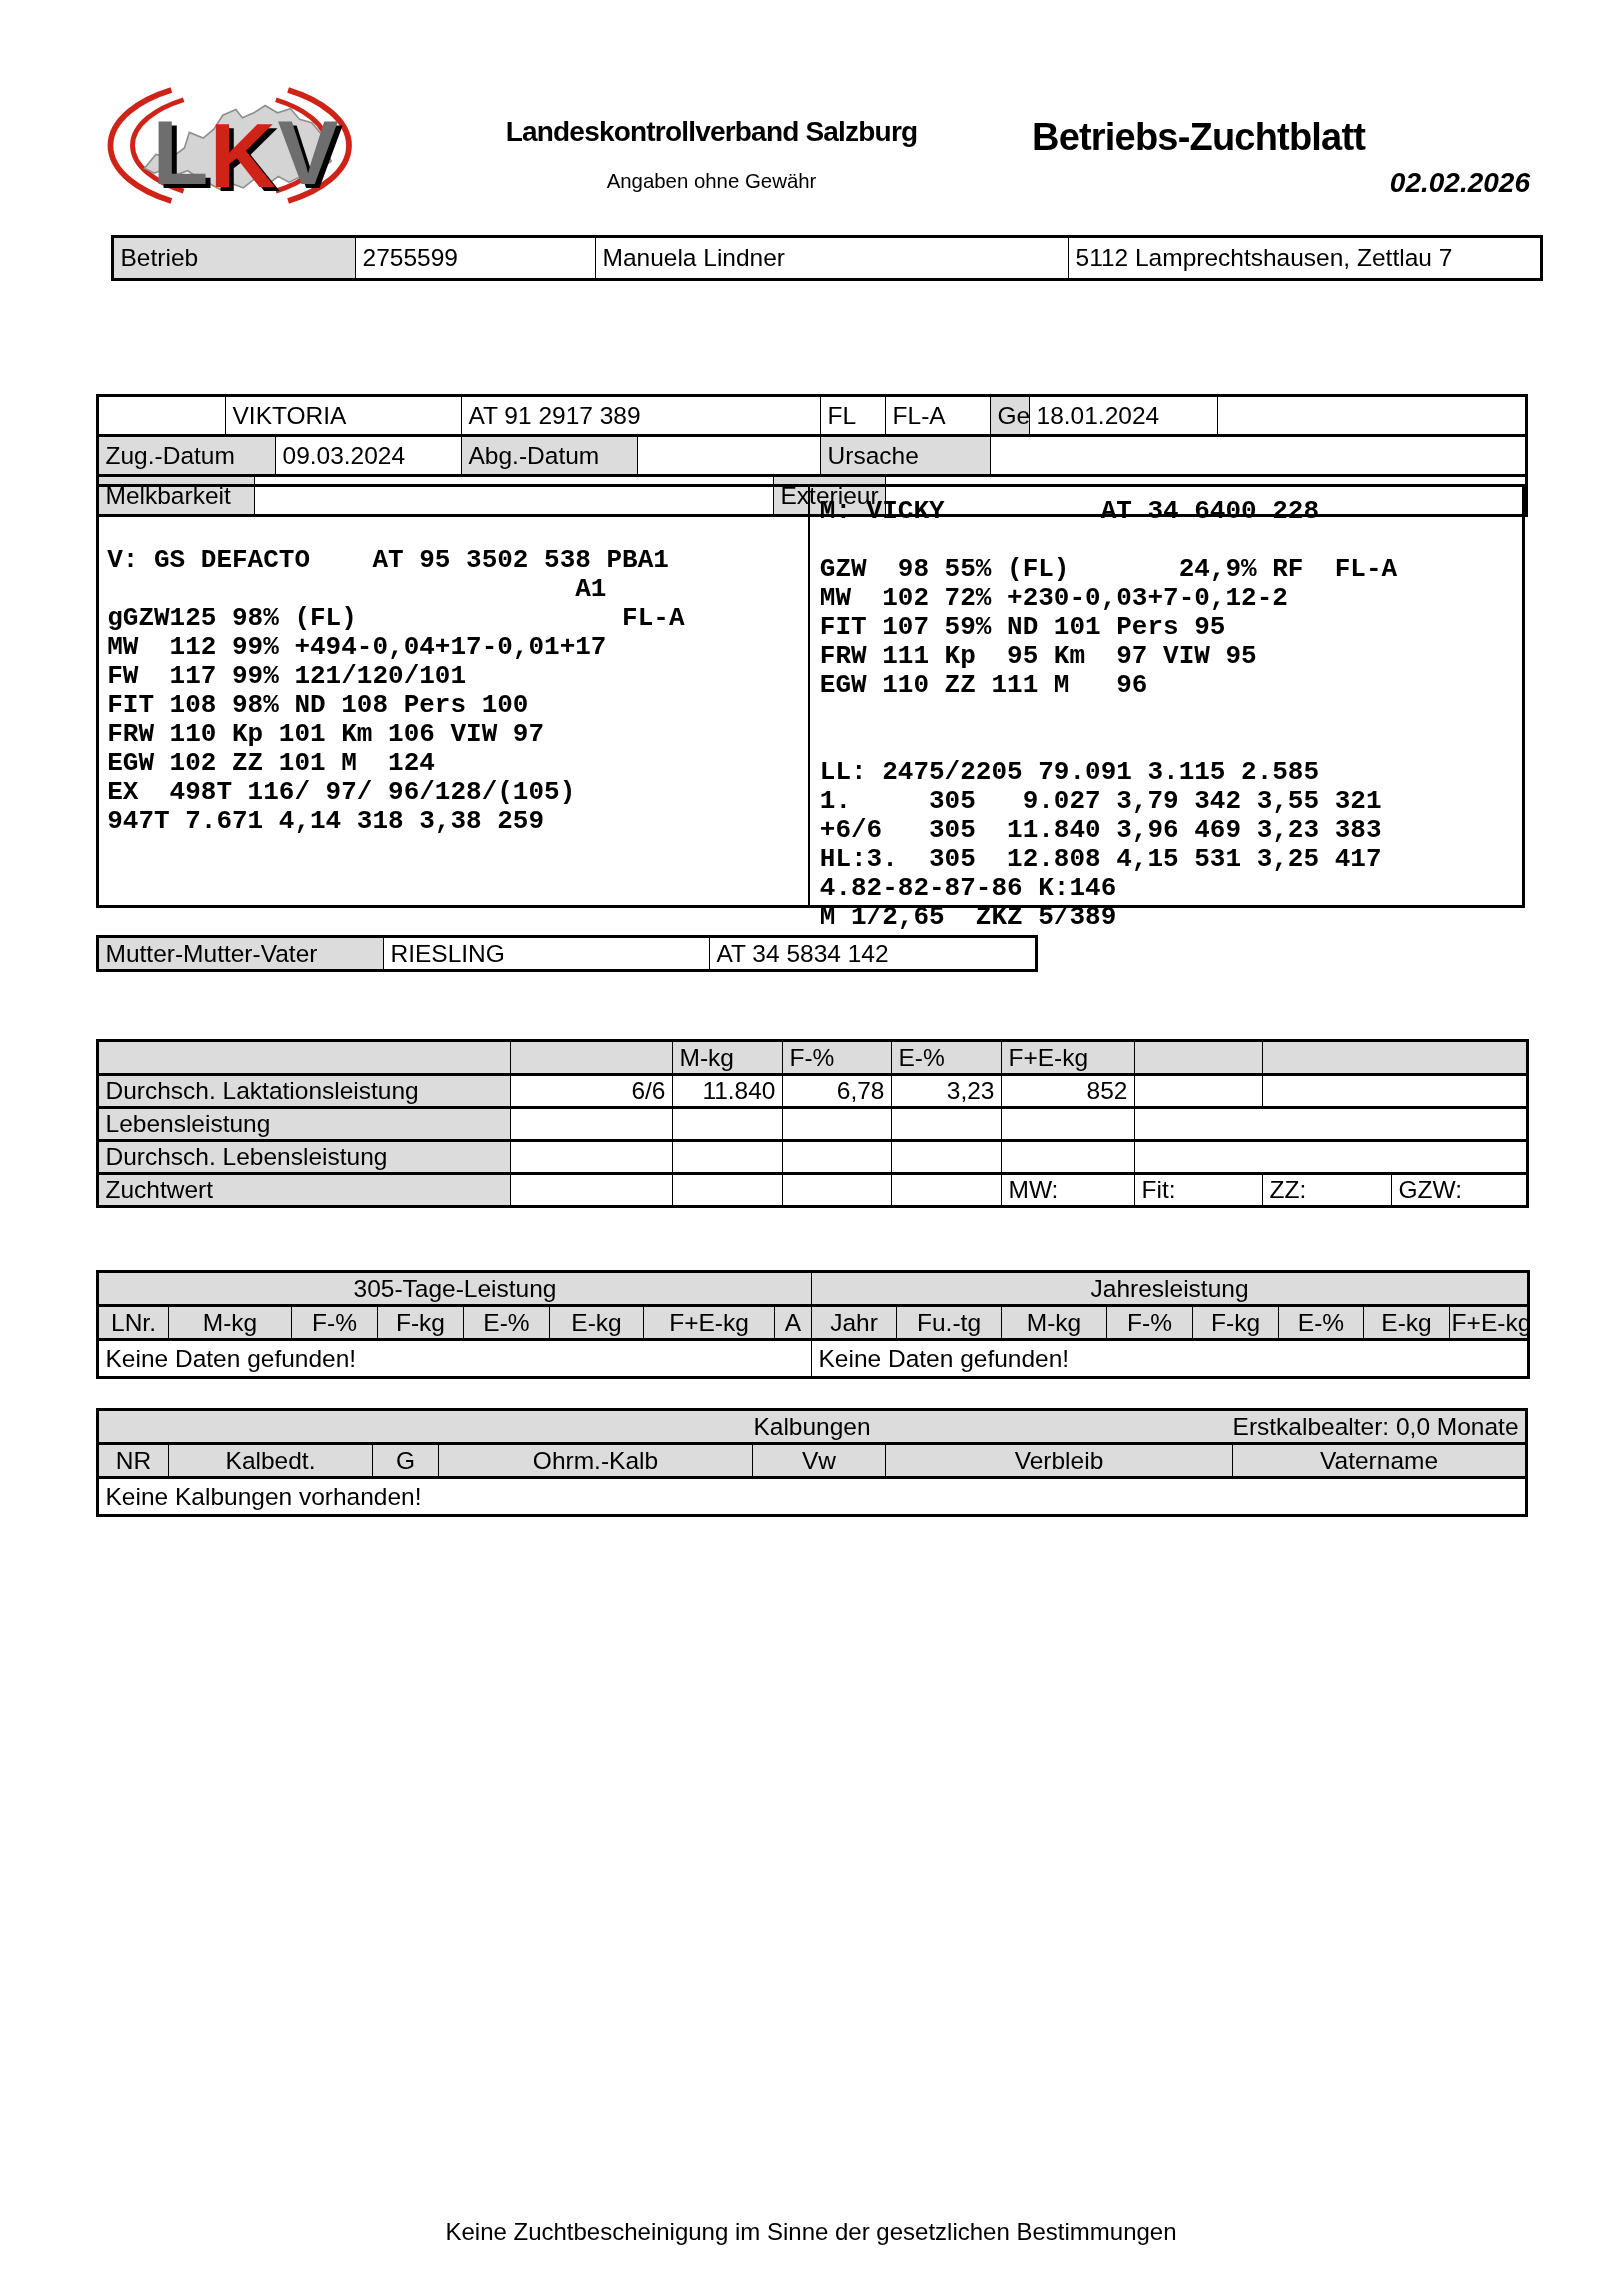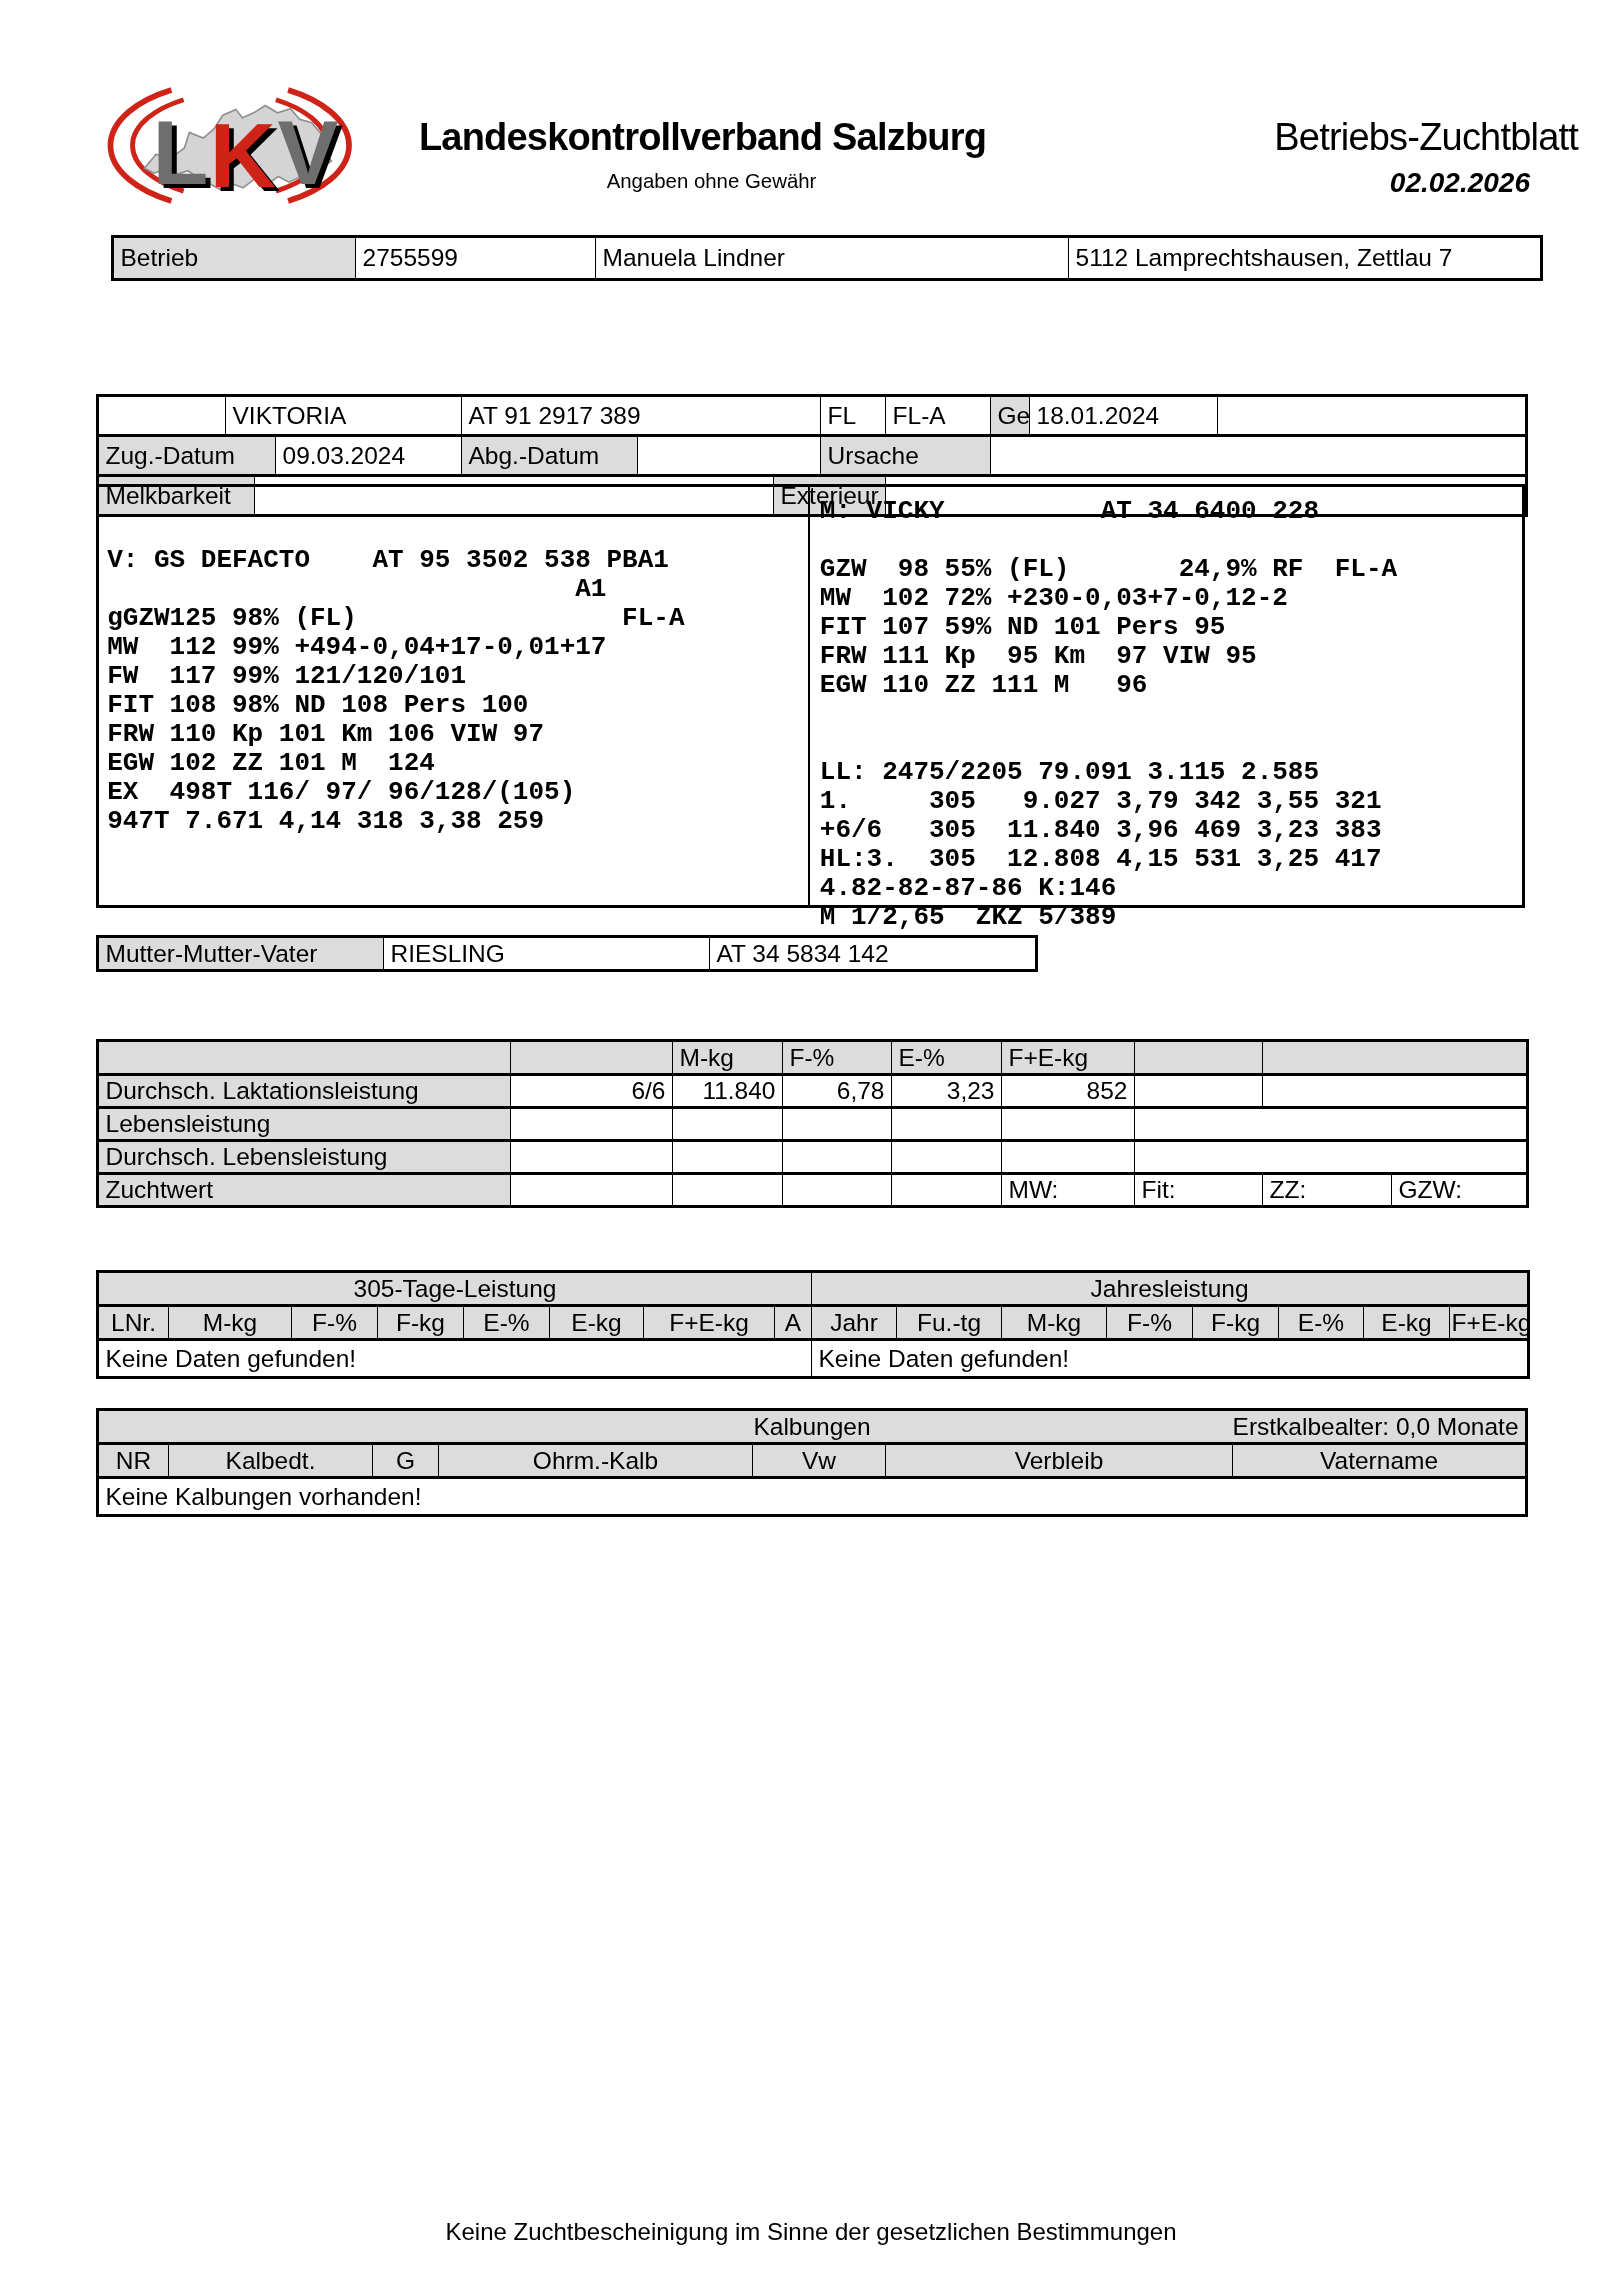--- a/index.html
+++ b/index.html
@@ -11,24 +11,24 @@
   table{border-collapse:collapse;table-layout:fixed;background:#fff;}
   table.doc{border:3.3px solid #000;}
   td{border:1.6px solid #000;border-top-width:3.3px;border-bottom-width:3.3px;
      font-size:24.5px;padding:0 6.5px;white-space:nowrap;overflow:hidden;
      vertical-align:middle;}
   .lbl{background:#dcdcdc;}
   .r{text-align:right;}
   .c{text-align:center;padding:0 1.6px;}
 
   
-  .org-title{left:318px;top:116px;width:769px;text-align:center;
+  .org-title{left:327px;top:116px;width:769px;text-align:center;
+             font-size:28px;font-weight:bold;letter-spacing:-0.8px;}
+  .doc-title{left:1032px;top:116px;width:442px;text-align:left;
              font-size:38px;font-weight:bold;letter-spacing:-0.8px;}
-  .doc-title{left:1136px;top:116px;width:442px;text-align:right;
-             font-size:38px;font-weight:normal;letter-spacing:-0.8px;}
   .disclaimer{left:327px;top:170px;width:769px;text-align:center;font-size:20.4px;}
   .print-date{left:1088px;top:167px;width:442px;text-align:right;
               font-size:28px;font-weight:bold;font-style:italic;}
 
   
   .pedigree{left:96px;top:484px;width:1429px;height:424px;
             border:3.3px solid #000;display:flex;box-sizing:border-box;}
   .ped-left{width:711px;border-right:2.5px solid #000;box-sizing:border-box;
             padding:59px 0 0 8.2px;}
   .ped-right{flex:1;padding:9.8px 0 0 9.8px;box-sizing:border-box;}

